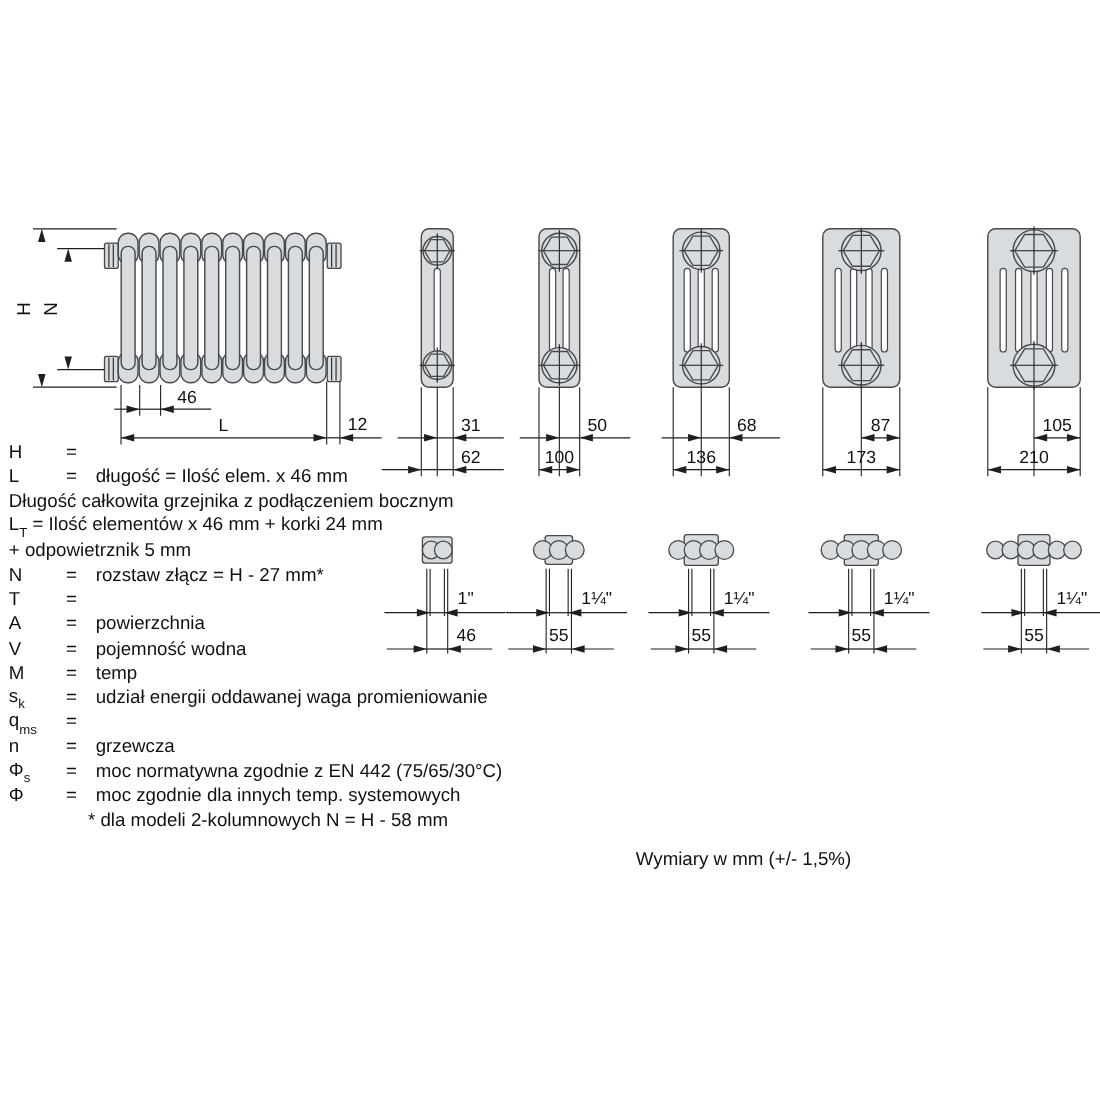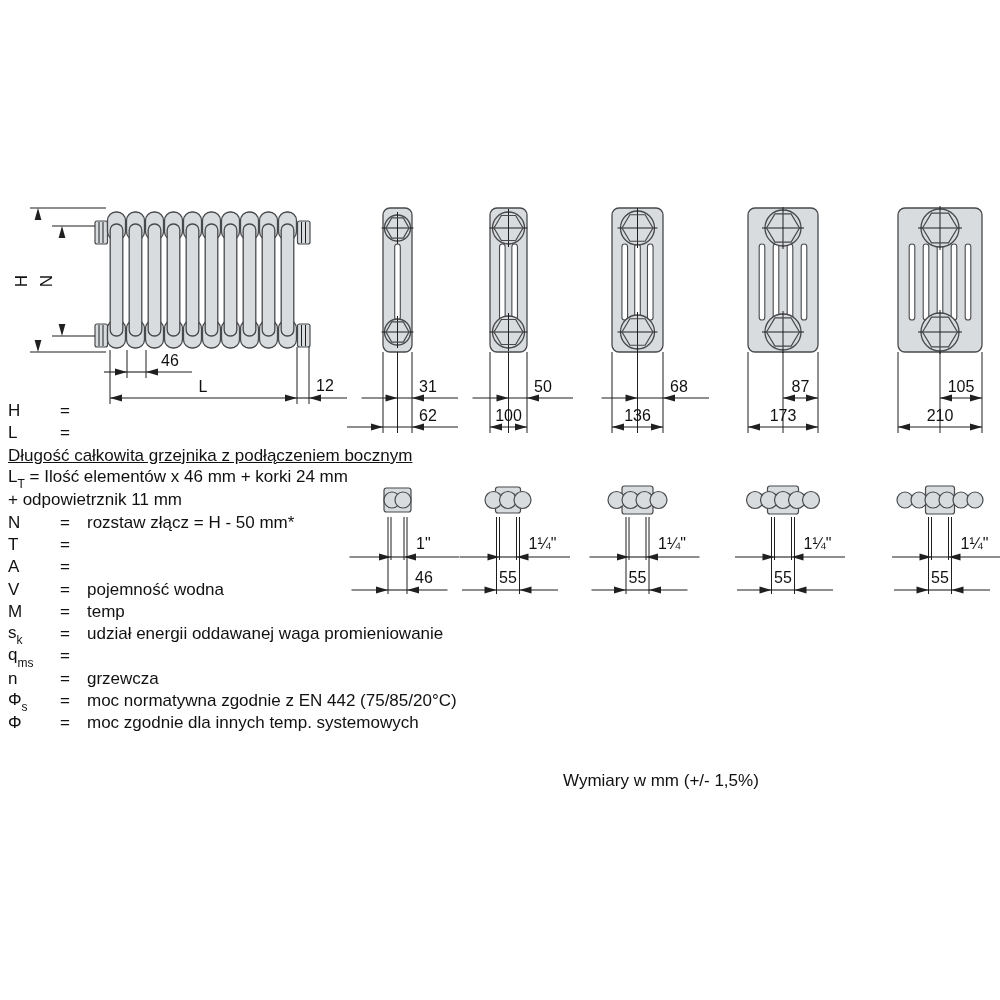--- a/index.html
+++ b/index.html
@@ -5,21 +5,21 @@
   html,body{margin:0;padding:0;background:#ffffff;}
   .page{position:relative;width:1000px;height:1000px;background:#ffffff;overflow:hidden;
         font-family:"Liberation Sans", sans-serif;}
   #diagram{position:absolute;left:0;top:0;}
   .legend{position:absolute;left:8px;top:400px;width:470px;}
   .legend-row{height:22.3px;display:flex;align-items:center;font-size:17px;color:#111;white-space:nowrap;}
   .legend-sym{width:52px;flex:0 0 52px;}
   .legend-eq{width:27px;flex:0 0 27px;}
   .legend-txt{flex:1;}
   .legend-row sub{font-size:12px;position:relative;top:2px;}
-  .note{position:absolute;left:563px;top:771px;font-size:17px;color:#111;}
+  .note{position:absolute;left:578px;top:771px;font-size:17px;color:#111;}
   svg text{font-family:"Liberation Sans", sans-serif;fill:#111;}
 </style>
 </head>
 <body>
 
 <div class="page">
   <svg id="diagram" width="1000" height="1000" viewBox="0 0 1000 1000">
     <g id="g-front">
         <rect x="95" y="221" width="12.5" height="23" rx="2" fill="#d9dcdf" stroke="#47494c" stroke-width="1.2"></rect>
         <line x1="99" y1="222" x2="99" y2="243" stroke="#1f1f1f" stroke-width="1"></line>
@@ -344,42 +344,44 @@
   </svg>
 
   <div class="legend" id="legend">
       <div class="legend-row">
         <span class="legend-sym">H</span>
         <span class="legend-eq">=</span>
       </div>
       <div class="legend-row">
         <span class="legend-sym">L</span>
         <span class="legend-eq">=</span>
-      </div>
-      <div class="legend-row">
-        <span class="legend-txt" style="padding-left: 0px; text-decoration: underline;">Długość całkowita grzejnika z podłączeniem bocznym</span>
+        <span class="legend-txt">długość = Ilość elem. x 46 mm</span>
+      </div>
+      <div class="legend-row">
+        <span class="legend-txt" style="padding-left: 0px;">Długość całkowita grzejnika z podłączeniem bocznym</span>
       </div>
       <div class="legend-row">
         <span class="legend-txt">L<sub>T</sub> = Ilość elementów x 46 mm + korki 24 mm</span>
       </div>
       <div class="legend-row">
-        <span class="legend-txt" style="padding-left: 0px;">+ odpowietrznik 11 mm</span>
+        <span class="legend-txt" style="padding-left: 0px;">+ odpowietrznik 5 mm</span>
       </div>
       <div class="legend-row">
         <span class="legend-sym">N</span>
         <span class="legend-eq">=</span>
-        <span class="legend-txt">rozstaw złącz = H - 50 mm*</span>
+        <span class="legend-txt">rozstaw złącz = H - 27 mm*</span>
       </div>
       <div class="legend-row">
         <span class="legend-sym">T</span>
         <span class="legend-eq">=</span>
       </div>
       <div class="legend-row">
         <span class="legend-sym">A</span>
         <span class="legend-eq">=</span>
+        <span class="legend-txt">powierzchnia</span>
       </div>
       <div class="legend-row">
         <span class="legend-sym">V</span>
         <span class="legend-eq">=</span>
         <span class="legend-txt">pojemność wodna</span>
       </div>
       <div class="legend-row">
         <span class="legend-sym">M</span>
         <span class="legend-eq">=</span>
         <span class="legend-txt">temp</span>
@@ -394,23 +396,26 @@
         <span class="legend-eq">=</span>
       </div>
       <div class="legend-row">
         <span class="legend-sym">n</span>
         <span class="legend-eq">=</span>
         <span class="legend-txt">grzewcza</span>
       </div>
       <div class="legend-row">
         <span class="legend-sym">Φ<sub>s</sub></span>
         <span class="legend-eq">=</span>
-        <span class="legend-txt">moc normatywna zgodnie z EN 442 (75/85/20°C)</span>
+        <span class="legend-txt">moc normatywna zgodnie z EN 442 (75/65/30°C)</span>
       </div>
       <div class="legend-row">
         <span class="legend-sym">Φ</span>
         <span class="legend-eq">=</span>
         <span class="legend-txt">moc zgodnie dla innych temp. systemowych</span>
+      </div>
+      <div class="legend-row">
+        <span class="legend-txt" style="padding-left: 72px;">* dla modeli 2-kolumnowych N = H - 58 mm</span>
       </div>
     </div>
 
   <div class="note">Wymiary w mm (+/- 1,5%)</div>
 </div>
 
 </body></html>

